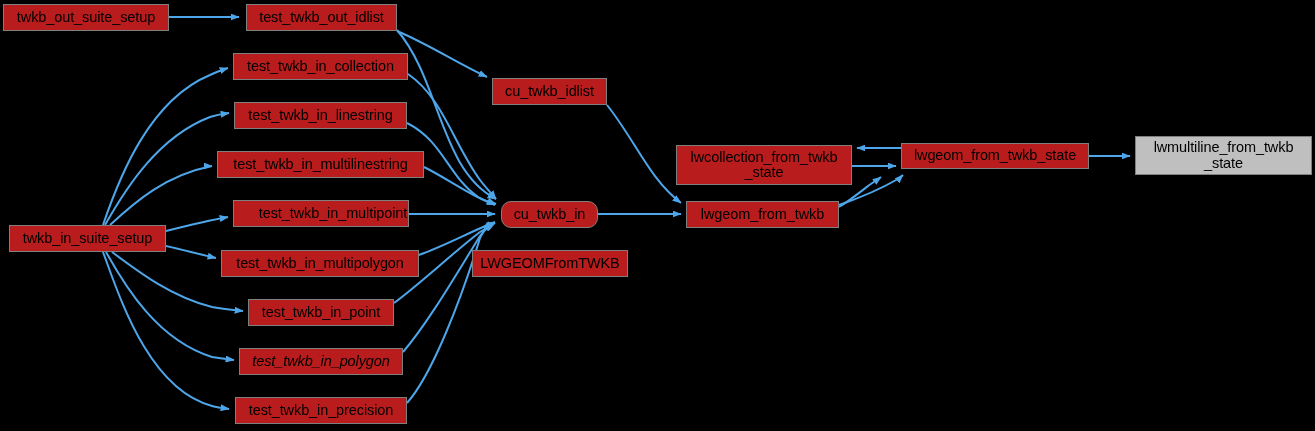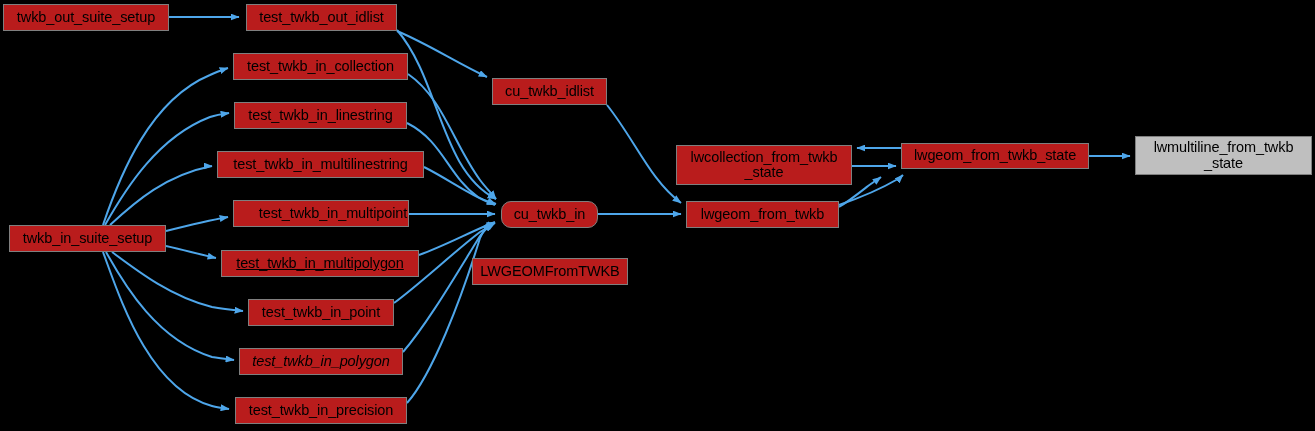--- a/index.html
+++ b/index.html
@@ -83,28 +83,28 @@
       </g>
   </svg>
 
   <div id="node-layer">
       <div class="node" style="left: 3px; top: 4px; width: 166px; height: 27px;">twkb_out_suite_setup</div>
       <div class="node" style="left: 246px; top: 4px; width: 151px; height: 27px;">test_twkb_out_idlist</div>
       <div class="node" style="left: 233px; top: 53px; width: 175px; height: 27px;">test_twkb_in_collection</div>
       <div class="node" style="left: 234px; top: 102px; width: 173px; height: 27px;">test_twkb_in_linestring</div>
       <div class="node" style="left: 217px; top: 151px; width: 207px; height: 27px;">test_twkb_in_multilinestring</div>
       <div class="node" style="left: 233px; top: 200px; width: 176px; height: 27px; padding-left: 24px;">test_twkb_in_multipoint</div>
-      <div class="node" style="left: 221px; top: 250px; width: 198px; height: 27px; text-decoration: underline;">test_twkb_in_multipolygon</div>
+      <div class="node" style="left: 221px; top: 250px; width: 198px; height: 27px;">test_twkb_in_multipolygon</div>
       <div class="node" style="left: 248px; top: 299px; width: 146px; height: 27px;">test_twkb_in_point</div>
       <div class="node" style="left: 239px; top: 348px; width: 164px; height: 27px; font-style: italic;">test_twkb_in_polygon</div>
       <div class="node" style="left: 235px; top: 397px; width: 172px; height: 27px;">test_twkb_in_precision</div>
       <div class="node" style="left: 9px; top: 225px; width: 157px; height: 27px;">twkb_in_suite_setup</div>
       <div class="node" style="left: 492px; top: 78px; width: 115px; height: 27px;">cu_twkb_idlist</div>
       <div class="node" style="left: 501px; top: 201px; width: 97px; height: 27px; border-radius: 10px;">cu_twkb_in</div>
-      <div class="node" style="left: 472px; top: 250px; width: 156px; height: 27px; margin-top: 8px;">LWGEOMFromTWKB</div>
+      <div class="node" style="left: 472px; top: 250px; width: 156px; height: 27px;">LWGEOMFromTWKB</div>
       <div class="node" style="left: 676px; top: 145px; width: 176px; height: 40px;">lwcollection_from_twkb
 _state</div>
       <div class="node" style="left: 686px; top: 201px; width: 153px; height: 27px;">lwgeom_from_twkb</div>
       <div class="node" style="left: 901px; top: 143px; width: 188px; height: 26px;">lwgeom_from_twkb_state</div>
       <div class="node highlight" style="left: 1135px; top: 136px; width: 177px; height: 39px;">lwmultiline_from_twkb
 _state</div>
     </div>
 
 </div>
 

